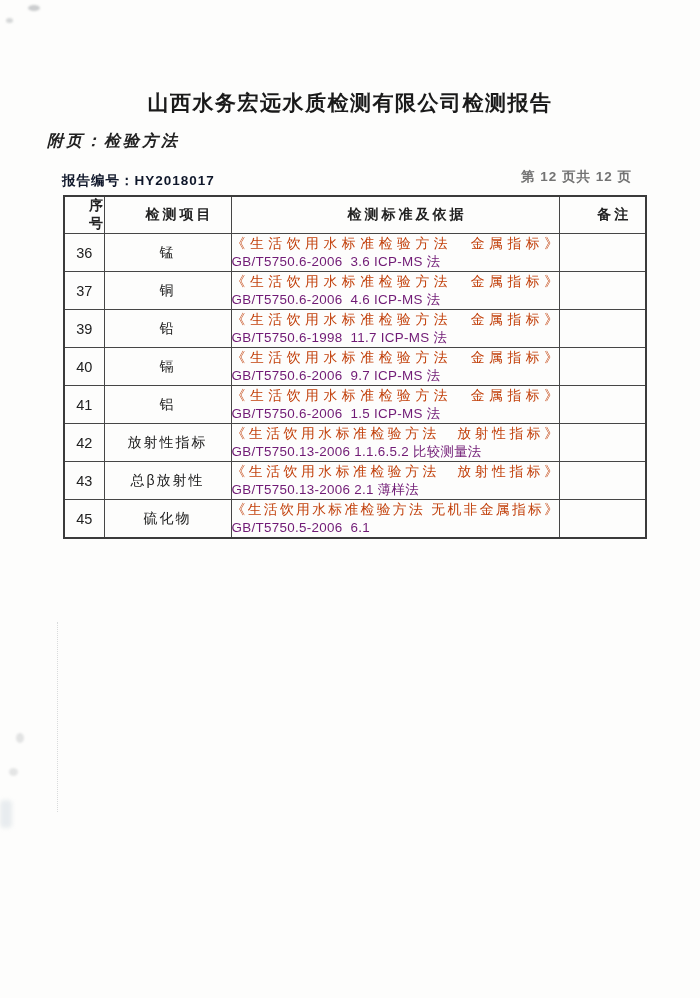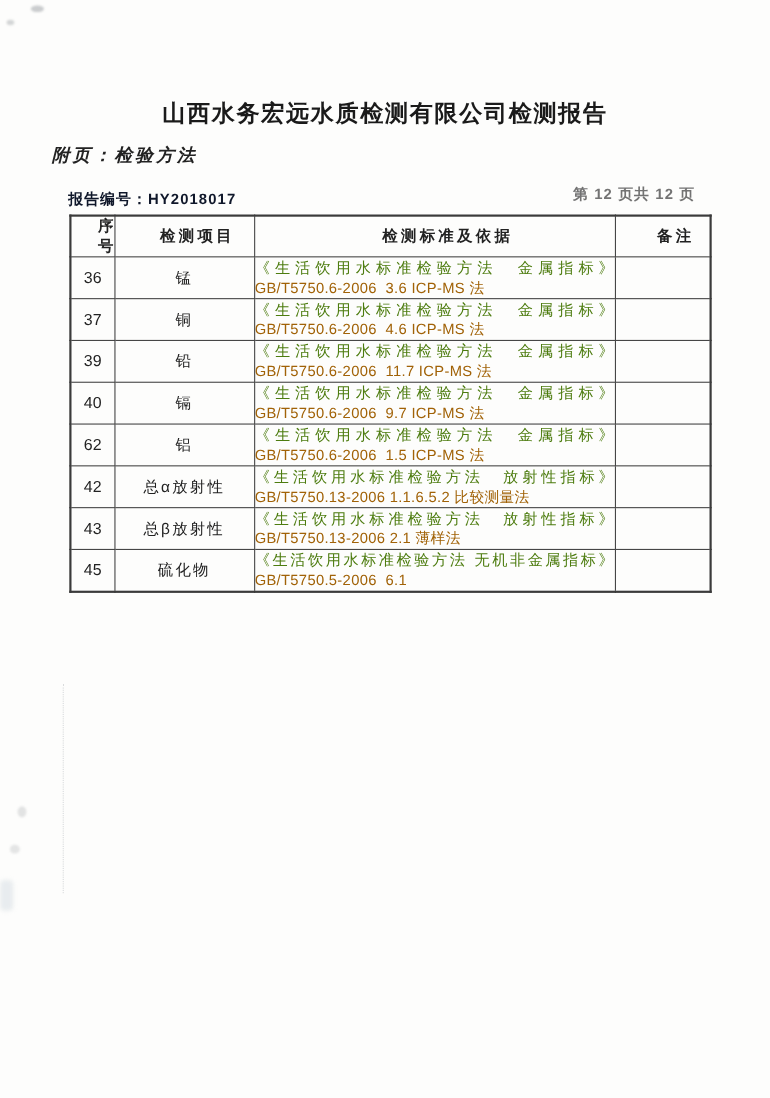--- a/index.html
+++ b/index.html
@@ -91,29 +91,29 @@
   table.methods tbody td { height: 37px; }
   td.c-no   { text-align: center; font-size: 14.5px; color: #222; }
   td.c-item { text-align: center; font-size: 14px; letter-spacing: 2px; color: #222; }
   td.c-std  { padding: 1px 6px 1px 5px; }
   td.c-std .l1 {
     font-size: 13.8px;
     line-height: 18px;
     letter-spacing: 0.5px;
     text-align: justify;
     text-align-last: justify;
-    color: #4d7c0f;
+    color: #c2410c;
     white-space: normal;
   }
   td.c-std .l2 {
     font-size: 13.4px;
     line-height: 17px;
     letter-spacing: 0.3px;
     white-space: pre;
-    color: #a16207;
+    color: #701a75;
   }
   td.c-remark { font-size: 13px; }
 </style>
 </head>
 <body>
 
 <div class="page">
 
   <span class="speck s1"></span>
   <span class="speck s2"></span>
@@ -162,45 +162,45 @@
           <div class="l1">《生活饮用水标准检验方法　金属指标》</div>
           <div class="l2">GB/T5750.6-2006  4.6 ICP-MS 法</div>
         </td>
         <td class="c-remark"></td>
       </tr>
       <tr>
         <td class="c-no">39</td>
         <td class="c-item">铅</td>
         <td class="c-std">
           <div class="l1">《生活饮用水标准检验方法　金属指标》</div>
-          <div class="l2">GB/T5750.6-2006  11.7 ICP-MS 法</div>
+          <div class="l2">GB/T5750.6-1998  11.7 ICP-MS 法</div>
         </td>
         <td class="c-remark"></td>
       </tr>
       <tr>
         <td class="c-no">40</td>
         <td class="c-item">镉</td>
         <td class="c-std">
           <div class="l1">《生活饮用水标准检验方法　金属指标》</div>
           <div class="l2">GB/T5750.6-2006  9.7 ICP-MS 法</div>
         </td>
         <td class="c-remark"></td>
       </tr>
       <tr>
-        <td class="c-no">62</td>
+        <td class="c-no">41</td>
         <td class="c-item">铝</td>
         <td class="c-std">
           <div class="l1">《生活饮用水标准检验方法　金属指标》</div>
           <div class="l2">GB/T5750.6-2006  1.5 ICP-MS 法</div>
         </td>
         <td class="c-remark"></td>
       </tr>
       <tr>
         <td class="c-no">42</td>
-        <td class="c-item">总α放射性</td>
+        <td class="c-item">放射性指标</td>
         <td class="c-std">
           <div class="l1">《生活饮用水标准检验方法　放射性指标》</div>
           <div class="l2">GB/T5750.13-2006 1.1.6.5.2 比较测量法</div>
         </td>
         <td class="c-remark"></td>
       </tr>
       <tr>
         <td class="c-no">43</td>
         <td class="c-item">总β放射性</td>
         <td class="c-std">

